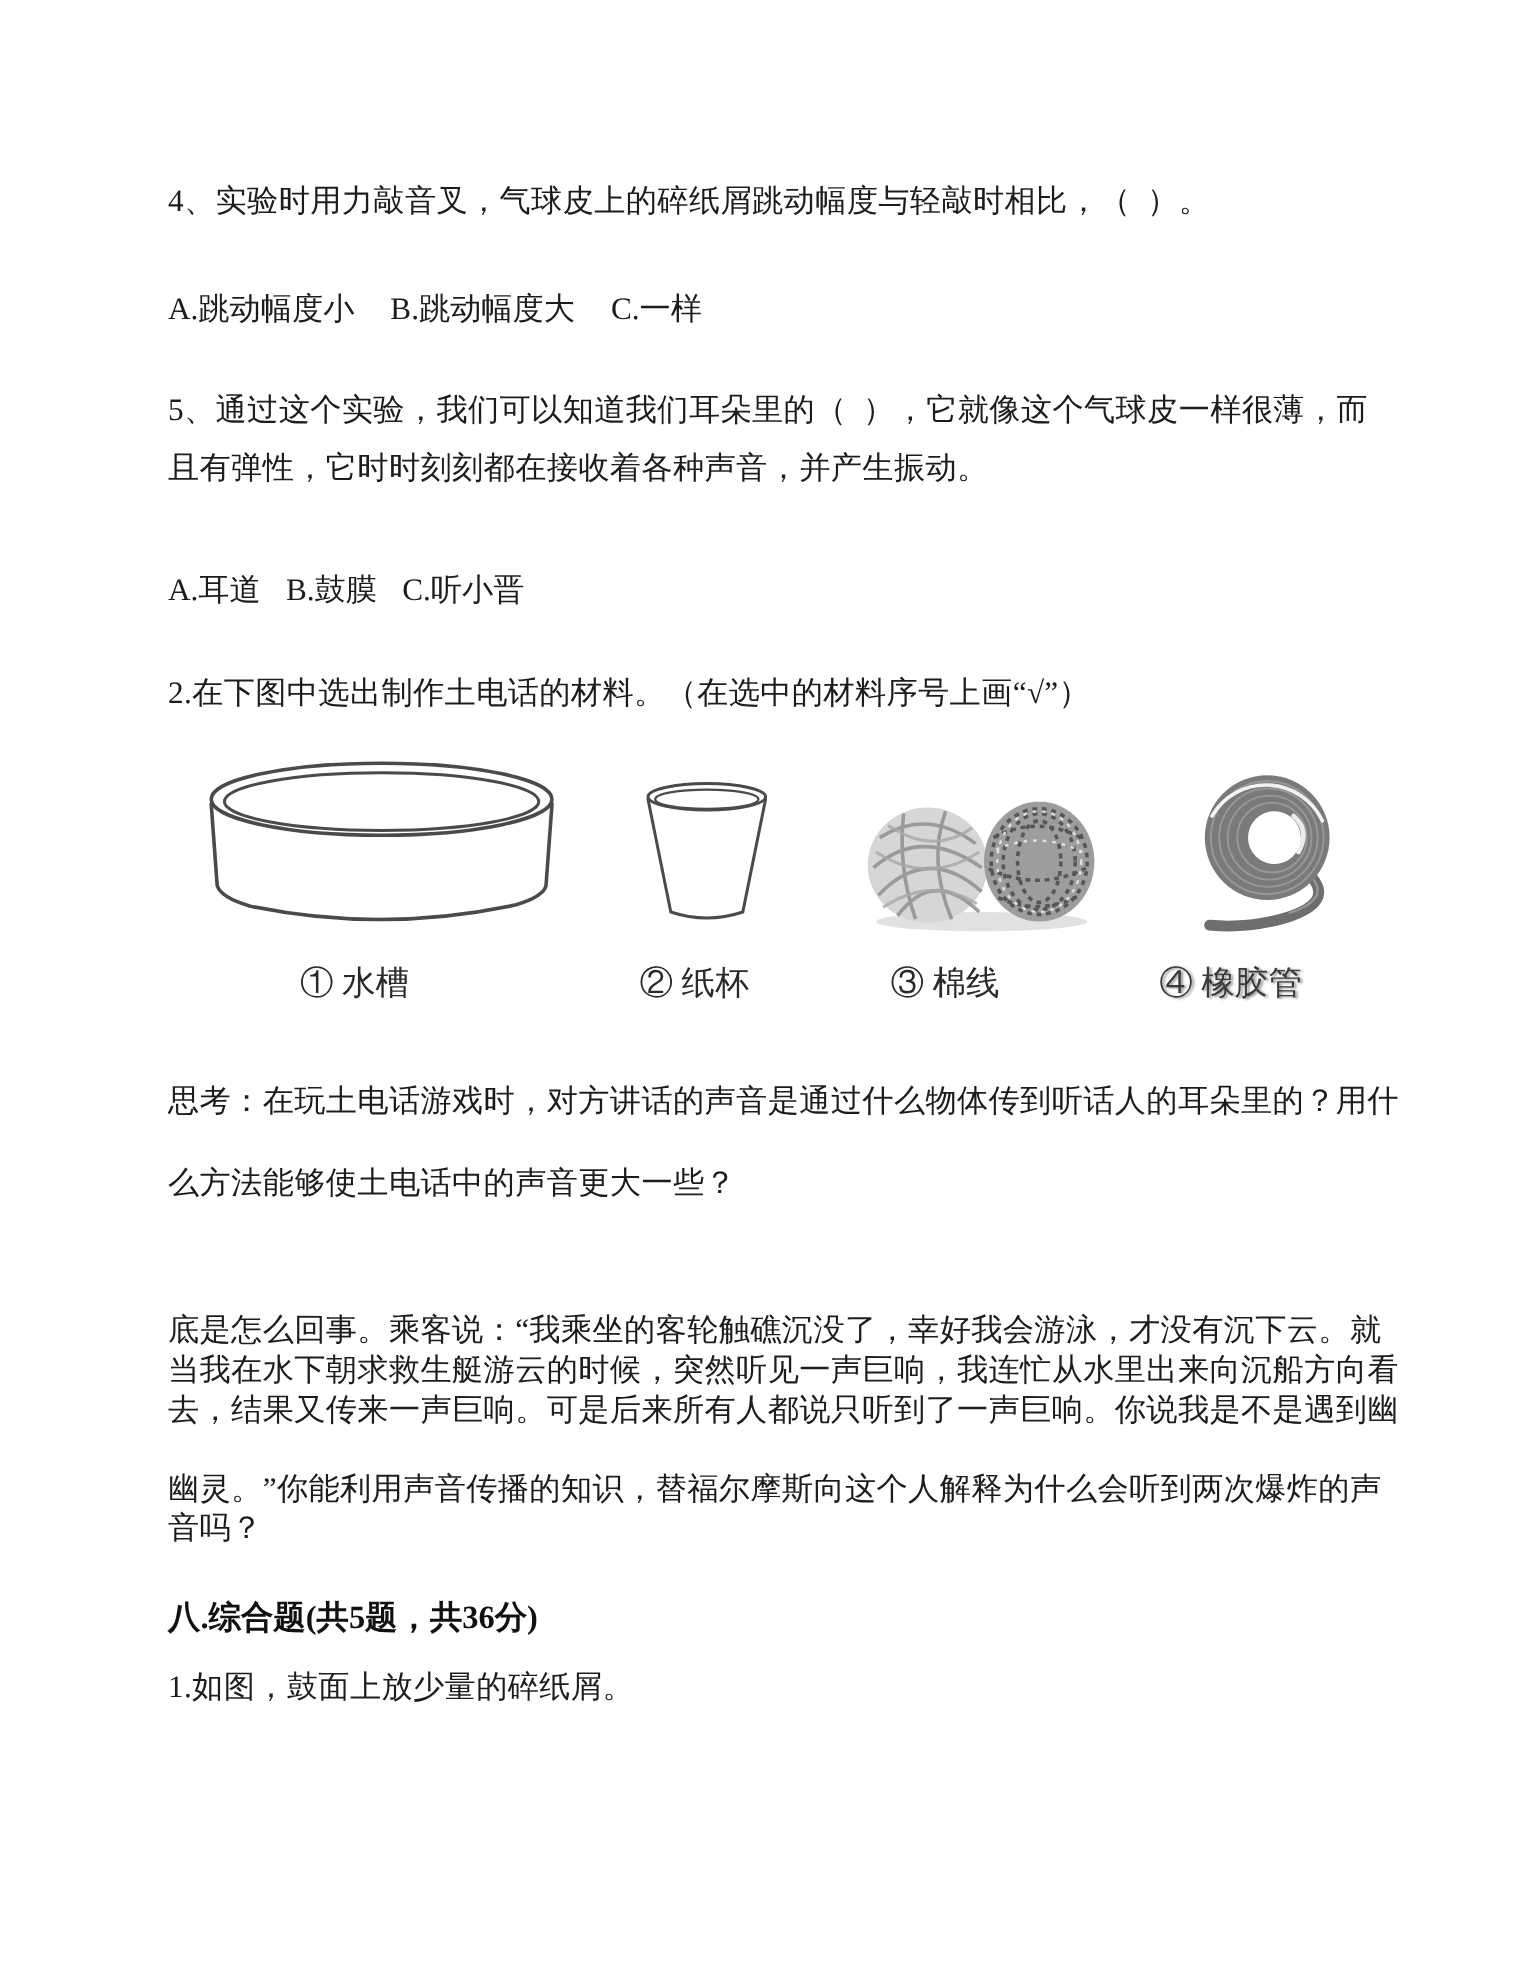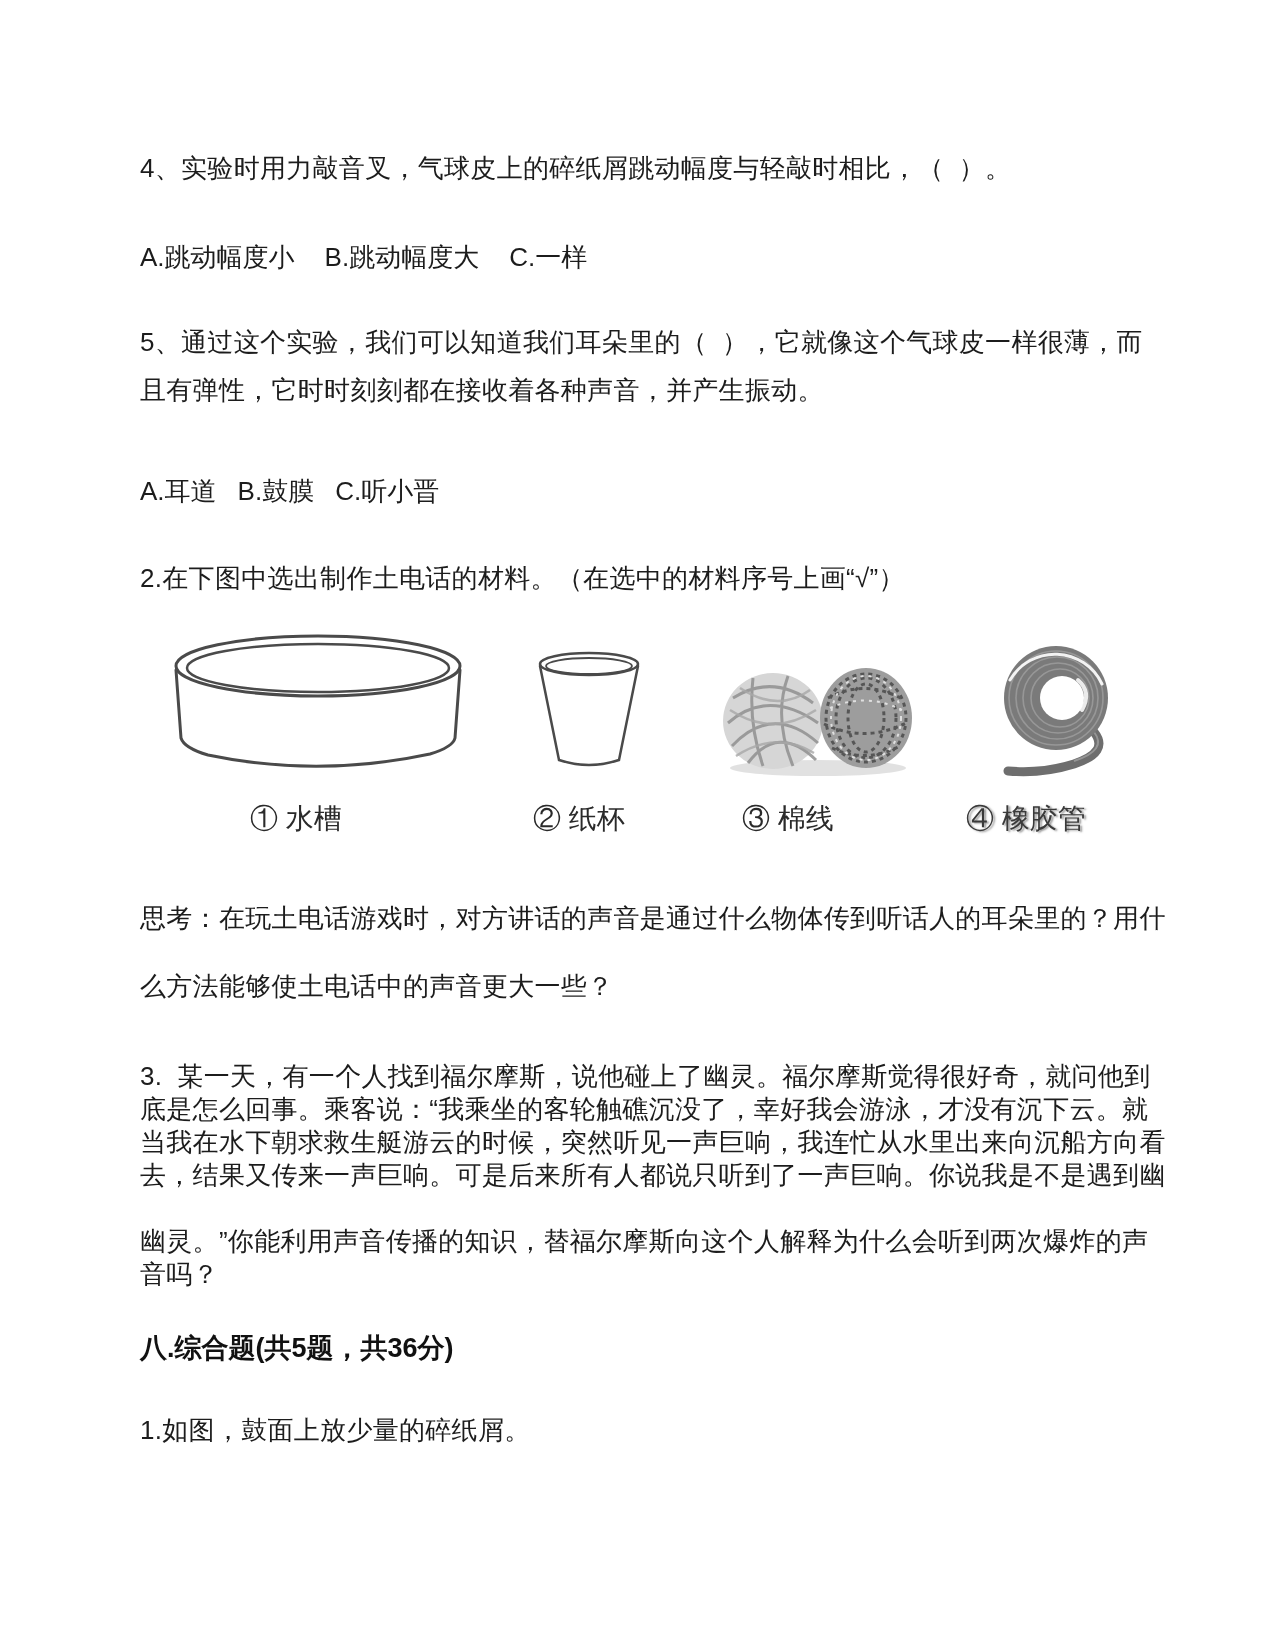--- a/index.html
+++ b/index.html
@@ -1,21 +1,21 @@
 <!DOCTYPE html>
 <html><head>
 <meta charset="utf-8">
 <style>
   html, body { margin: 0; padding: 0; background: #ffffff; }
   .page {
     position: relative;
     width: 1275px;
     height: 1650px;
     background: #ffffff;
-    font-family: Liberation Sans, sans-serif;
+    font-family: Liberation Serif, serif;
     color: #1c1c1c;
     overflow: hidden;
   }
   .line {
     position: absolute;
     left: 140px;
     font-size: 26px;
     line-height: 32px;
     white-space: pre;
     letter-spacing: 0.3px;
@@ -134,24 +134,23 @@
   </div>
 
   <div class="mat-label" style="left:250px; top:800px;">① 水槽</div>
   <div class="mat-label" style="left:533px; top:800px;">② 纸杯</div>
   <div class="mat-label" style="left:742px; top:800px;">③ 棉线</div>
   <div class="mat-label ghost" style="left:966px; top:800px;">④ 橡胶管</div>
 
   <div class="line" style="top:902px;">思考：在玩土电话游戏时，对方讲话的声音是通过什么物体传到听话人的耳朵里的？用什</div>
   <div class="line" style="top:970px;">么方法能够使土电话中的声音更大一些？</div>
 
-  <div class="line" style="top:1060px;">3.  某一天，有一个人找到福尔摩斯，说他碰上了幽灵。福尔摩斯觉得很好奇，就问他到</div>
   <div class="line" style="top:1093px;">底是怎么回事。乘客说：“我乘坐的客轮触礁沉没了，幸好我会游泳，才没有沉下云。就</div>
   <div class="line" style="top:1126px;">当我在水下朝求救生艇游云的时候，突然听见一声巨响，我连忙从水里出来向沉船方向看</div>
   <div class="line" style="top:1159px;">去，结果又传来一声巨响。可是后来所有人都说只听到了一声巨响。你说我是不是遇到幽</div>
   <div class="line" style="top:1225px;">幽灵。”你能利用声音传播的知识，替福尔摩斯向这个人解释为什么会听到两次爆炸的声</div>
   <div class="line" style="top:1258px;">音吗？</div>
 
   <div class="section-heading" style="top:1318px;">八.综合题(共5题，共36分)</div>
 
-  <div class="line" style="top:1390px;margin-top:24px;">1.如图，鼓面上放少量的碎纸屑。</div>
+  <div class="line" style="top:1390px;">1.如图，鼓面上放少量的碎纸屑。</div>
 
 </div>
 
 </body></html>

